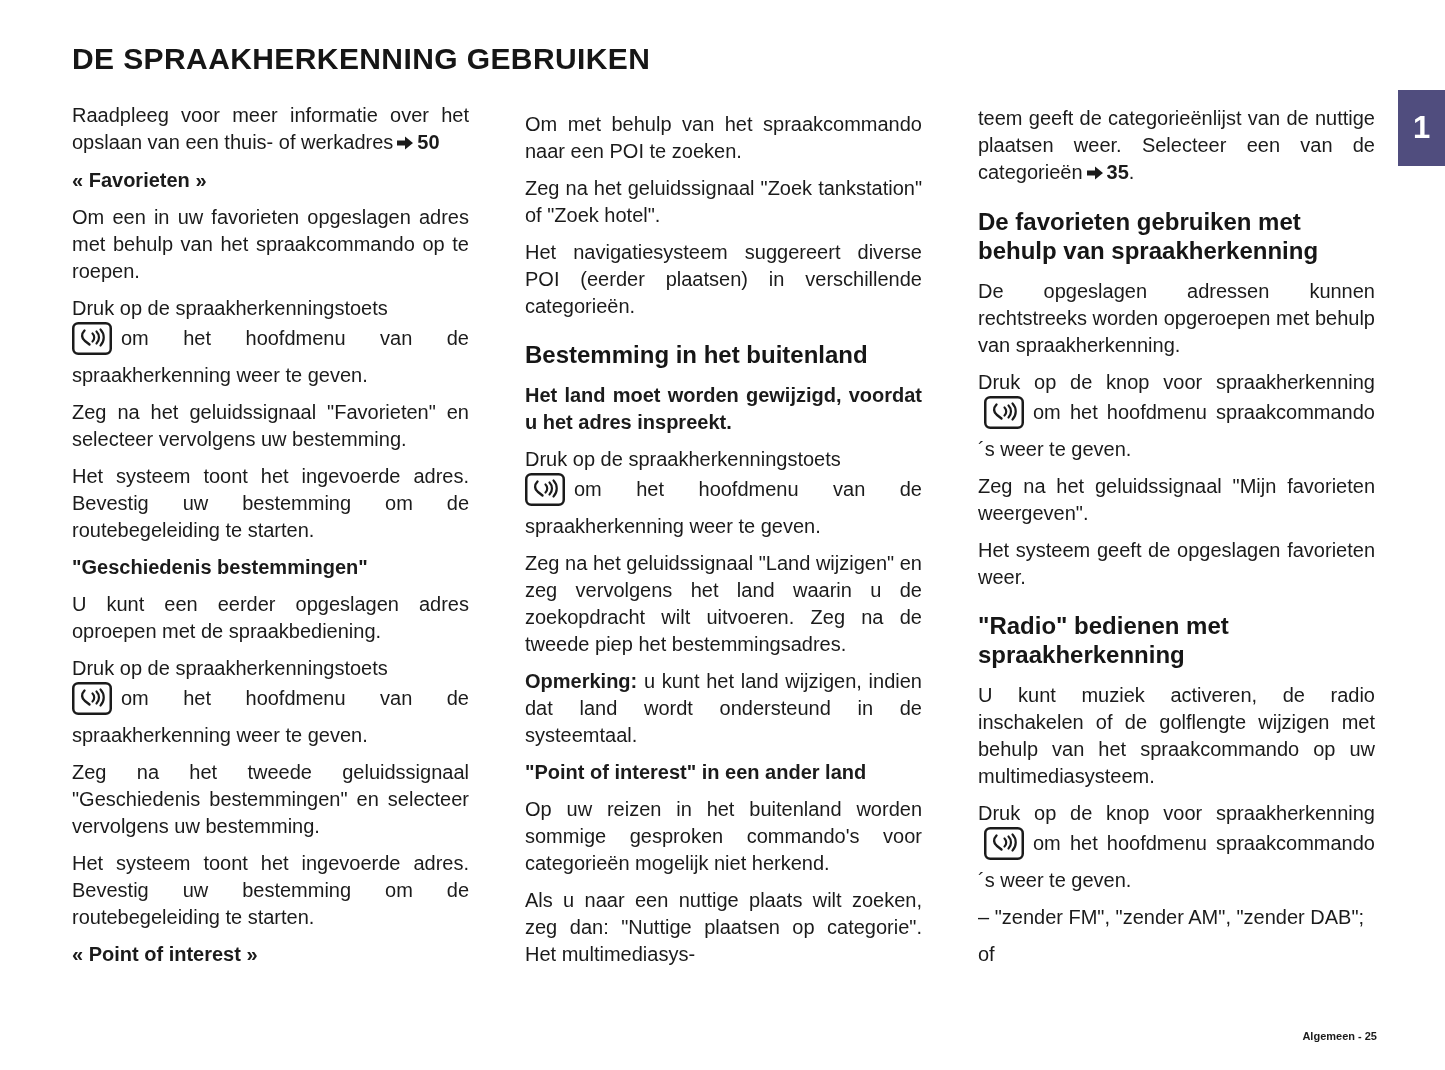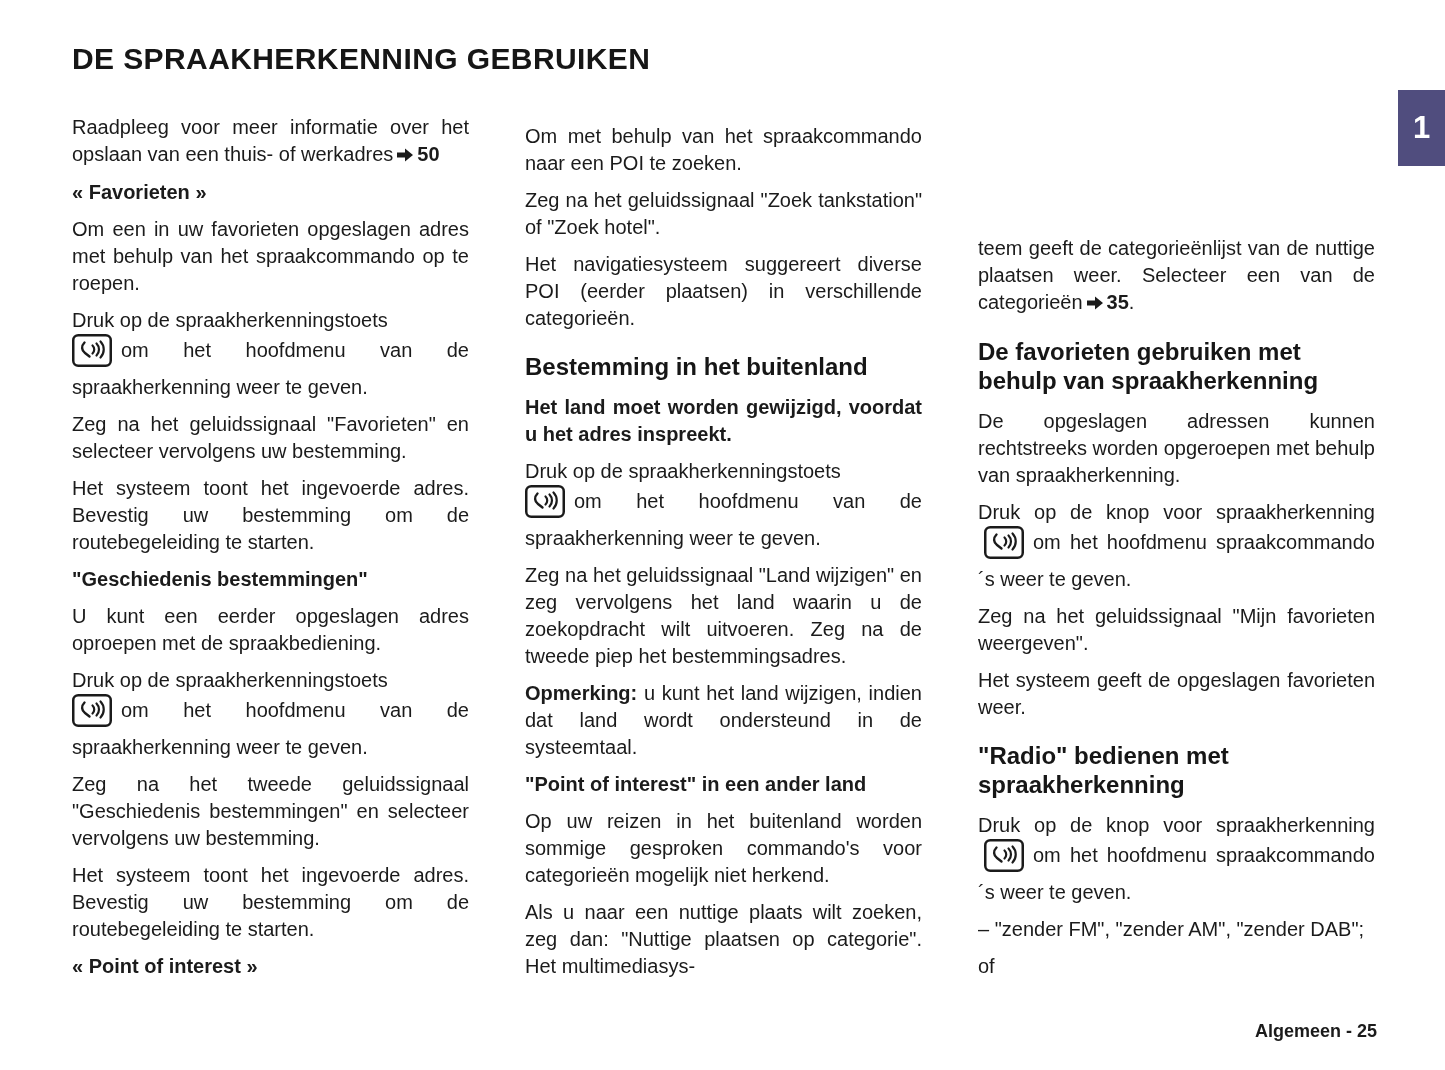--- a/index.html
+++ b/index.html
@@ -7,21 +7,21 @@
     width:1445px; height:1070px;
     background:#ffffff;
     color:#1b1b1b;
     font-family:"Liberation Sans", "DejaVu Sans", sans-serif;
     position:relative;
     overflow:hidden;
   }
   .page { padding:42px 0 0 72px; }
   .page-title {
     font-size:30px; font-weight:700; letter-spacing:0.4px;
-    margin:0 0 38px 0; color:#161616;
+    margin:0 0 26px 0; color:#161616;
   }
   .columns { display:flex; gap:56px; width:1304px; align-items:flex-end; }
   .col { width:397px; font-size:20px; line-height:27px; text-align:justify; }
   .col p { margin:0 0 10px 0; }
   .bold { font-weight:700; }
   .subhead {
     font-weight:700; text-align:left; margin:14px 0 10px 0;
   }
   .section-heading {
     font-size:24px; line-height:29px; font-weight:700;
@@ -39,21 +39,21 @@
   .chapter-tab {
     position:absolute; right:0; top:90px;
     width:47px; height:76px;
     background:var(--accent,#504d7e);
     color:#ffffff;
     display:flex; align-items:center; justify-content:center;
     font-size:31px; font-weight:700;
   }
   .page-footer {
     position:absolute; right:68px; bottom:28px;
-    font-size:18px; font-weight:700; color:#1b1b1b;
+    font-size:11px; font-weight:700; color:#1b1b1b;
   }
 </style>
 </head>
 <body>
 
 <div class="page">
 
   <h1 class="page-title">DE SPRAAKHERKENNING GEBRUIKEN</h1>
 
   <div class="columns">
@@ -157,20 +157,21 @@
               <path d="M24.5 9.5 a8.5 8.5 0 0 1 0 12" fill="none" stroke="currentColor" stroke-width="2.2" stroke-linecap="round"></path>
               <path d="M28.5 7.5 a11.5 11.5 0 0 1 0 16" fill="none" stroke="currentColor" stroke-width="2.2" stroke-linecap="round"></path>
             </svg></span><span>om het hoofdmenu spraakcommando´s weer te geven.</span>
       </p>
 
       <p>Zeg na het geluidssignaal "Mijn favorieten weergeven".</p>
       <p>Het systeem geeft de opgeslagen favorieten weer.</p>
 
       <h2 class="section-heading">"Radio" bedienen met spraakherkenning</h2>
 
+      <p>U kunt muziek activeren, de radio inschakelen of de golflengte wijzigen met behulp van het spraakcommando op uw multimediasysteem.</p>
 
       <p>
         <span>Druk op de knop voor spraakherkenning</span>
         <span class="voice-icon mid"><svg width="40" height="33" viewBox="0 0 40 33">
               <rect x="1.25" y="1.25" width="37.5" height="30.5" rx="5" fill="none" stroke="currentColor" stroke-width="2.5"></rect>
               <path d="M12.5 8.5 c-3.5 3.5 -3 8 0.5 10.5 l4.5 3.5" fill="none" stroke="currentColor" stroke-width="2.4" stroke-linecap="round" stroke-linejoin="round"></path>
               <path d="M20.5 11.5 a5.5 5.5 0 0 1 0 8" fill="none" stroke="currentColor" stroke-width="2.2" stroke-linecap="round"></path>
               <path d="M24.5 9.5 a8.5 8.5 0 0 1 0 12" fill="none" stroke="currentColor" stroke-width="2.2" stroke-linecap="round"></path>
               <path d="M28.5 7.5 a11.5 11.5 0 0 1 0 16" fill="none" stroke="currentColor" stroke-width="2.2" stroke-linecap="round"></path>
             </svg></span><span>om het hoofdmenu spraakcommando´s weer te geven.</span>

